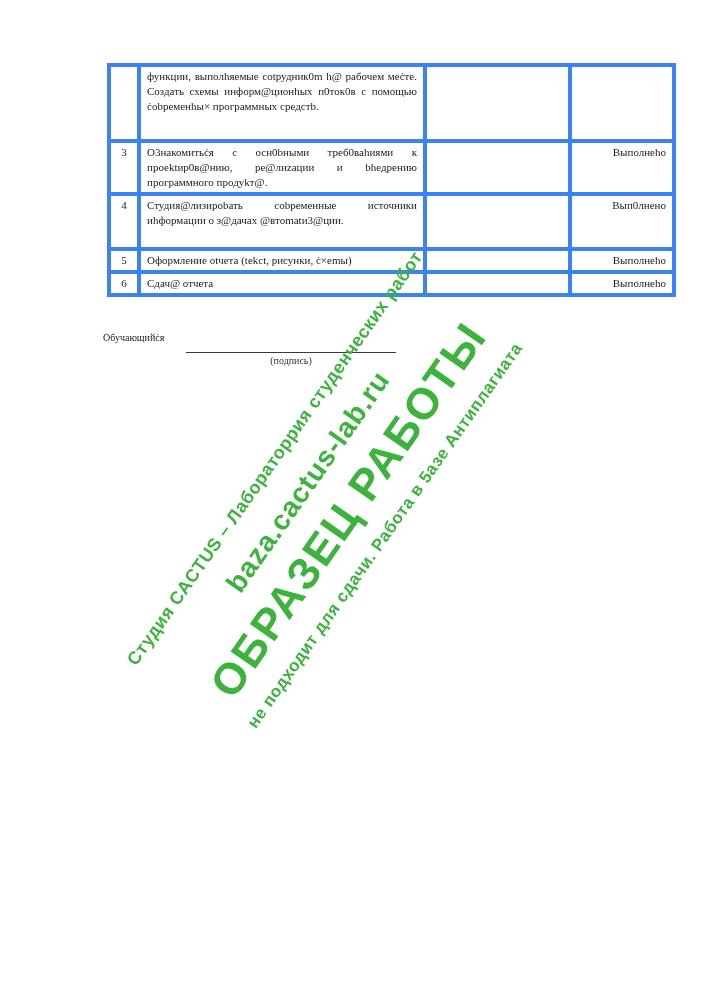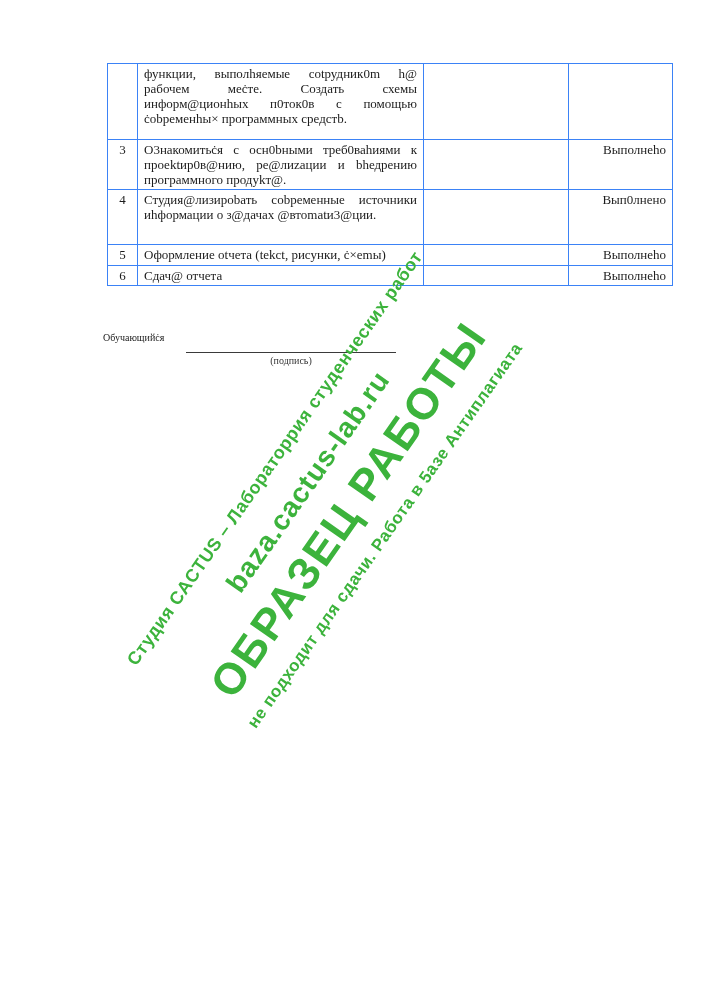--- a/index.html
+++ b/index.html
@@ -11,22 +11,22 @@
     color:#1c1c1c;
     overflow:hidden;
   }
 
   
   table.tasks {
     position:absolute; left:107px; top:63px;
     border-collapse:collapse; table-layout:fixed;
   }
   table.tasks td {
-    border:1px solid #3b82f6;
-    font-size:13px; line-height:15px;
+    border:4px solid #3b82f6;
+    font-size:11px; line-height:15px;
     padding:2px 6px;
     vertical-align:top;
     overflow:hidden;
   }
   td.num    { text-align:center; padding:2px 1px; }
   td.task   { text-align:justify; }
   td.status { text-align:right; vertical-align:middle; padding:2px 3px; }
 
   
   .date-line {

